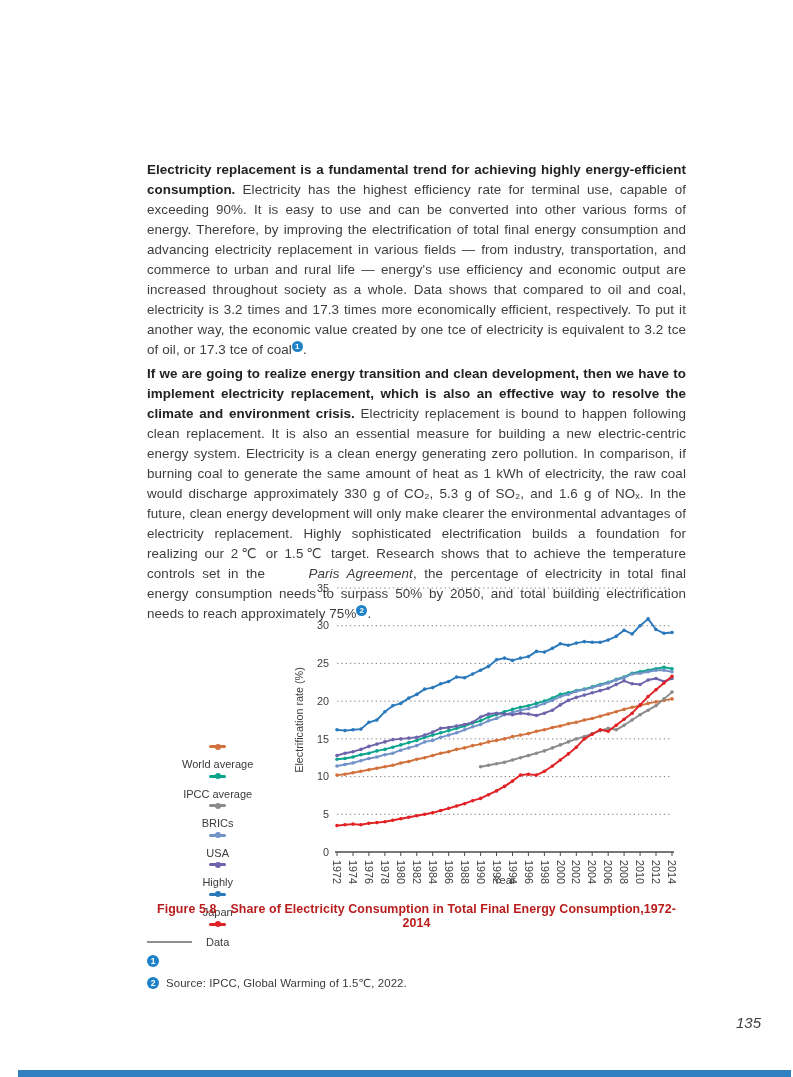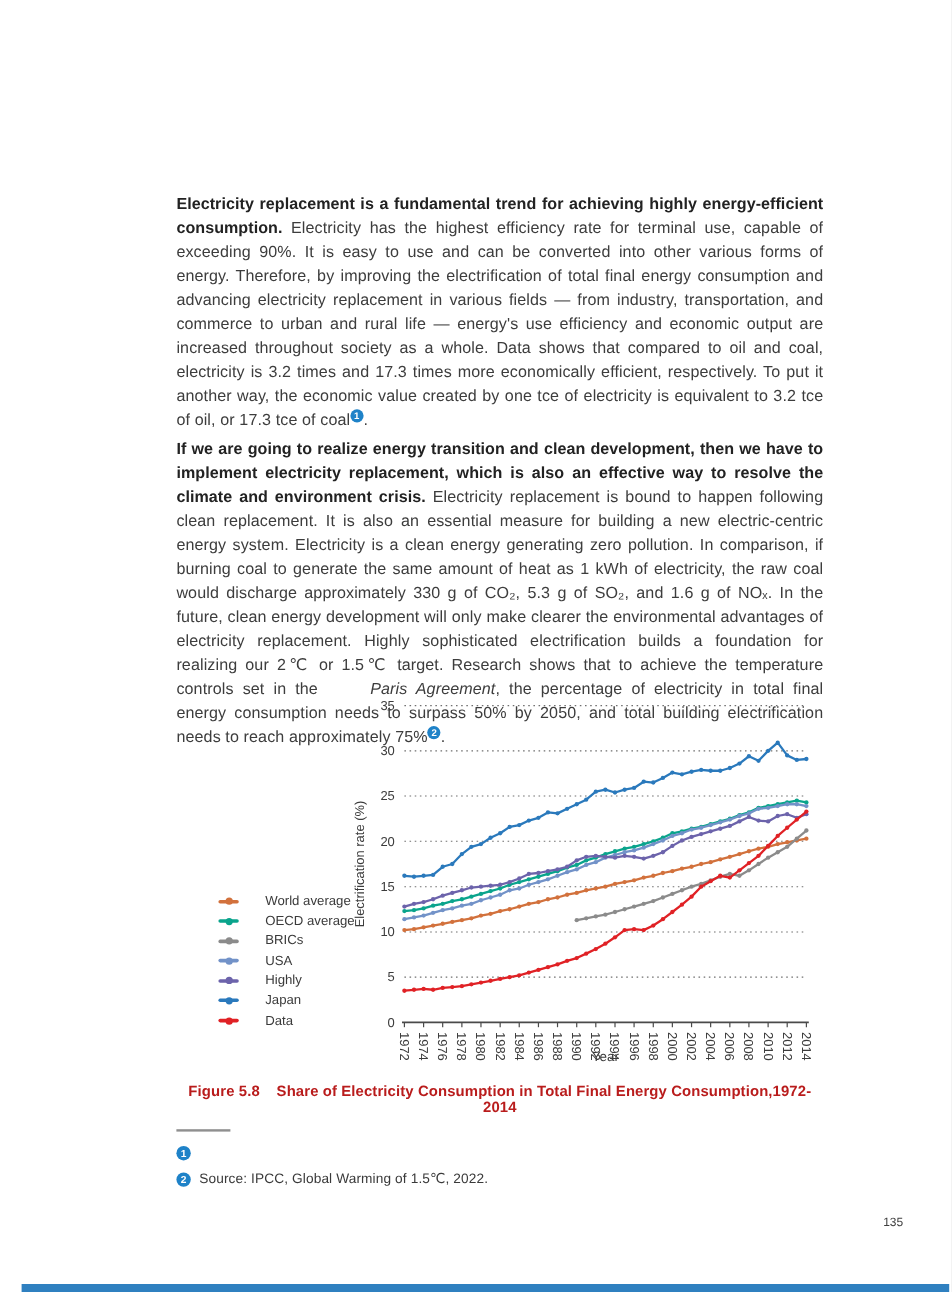--- a/index.html
+++ b/index.html
@@ -18,41 +18,41 @@
   .fnmark{
     display:inline-block; width:11px; height:11px; border-radius:50%;
     background:#1e82c8; color:#fff; font-size:8px; font-weight:bold;
     line-height:11px; text-align:center; vertical-align:5px;
   }
   .figure-wrap{position:absolute; left:160px; top:578px; width:560px; height:322px;}
   #chart-svg{position:absolute; left:0; top:0;}
   .legend{
     position:absolute; left:22px; top:167px; display:flex; flex-direction:column; gap:4.6px;
   }
-  .legend-item{display:flex; align-items:center; gap:22px;}
+  .legend-item{display:flex; align-items:center; gap:10px;flex-direction:column;}
   .legend-swatch{width:17px; height:3px; border-radius:2px; position:relative;}
   .legend-swatch::after{
     content:""; position:absolute; left:6px; top:-1.5px; width:6px; height:6px; border-radius:50%;
     background:inherit;
   }
   .legend-label{font-size:11px; color:#3a3a3a; white-space:nowrap;}
   .caption{
     position:absolute; left:147px; top:902px; width:539px; text-align:center;
     font-size:12.4px; font-weight:bold; color:#b91c1c; letter-spacing:.1px;
   }
   .caption .cap-label{margin-right:14px;}
   .fn-divider{position:absolute; left:147px; top:941px; width:45px; height:1.5px; background:#8f8f8f;}
   .footnotes{position:absolute; left:147px; top:954px; width:560px;}
   .footnote{display:flex; align-items:flex-start; gap:7px; margin-bottom:8.5px;}
   .footnote .fn-circle{
     flex:0 0 auto; width:12px; height:12px; border-radius:50%; background:#1e82c8;
     color:#fff; font-size:8.5px; font-weight:bold; line-height:12px; text-align:center; margin-top:1px;
   }
   .footnote .fn-text{font-size:11.4px; color:#3a3a3a; line-height:14px; letter-spacing:.1px;}
-  .page-number{position:absolute; left:736px; top:1014px; font-size:10px; color:#3f3f3f;}
+  .page-number{position:absolute; left:736px; top:1014px; font-size:15px; color:#3f3f3f;font-style:italic;}
   .bottom-bar{position:absolute; left:18px; top:1070px; width:773px; height:7px;}
 </style>
 </head>
 <body>
 
 <div class="page">
 
   <p class="para" style="top:147px;"><b>Electricity replacement is a fundamental trend for achieving highly energy-efficient consumption.</b><span> Electricity has the highest efficiency rate for terminal use, capable of exceeding 90%. It is easy to use and can be converted into other various forms of energy. Therefore, by improving the electrification of total final energy consumption and advancing electricity replacement in various fields — from industry, transportation, and commerce to urban and rural life — energy's use efficiency and economic output are increased throughout society as a whole. Data shows that compared to oil and coal, electricity is 3.2 times and 17.3 times more economically efficient, respectively. To put it another way, the economic value created by one tce of electricity is equivalent to 3.2 tce of oil, or 17.3 tce of coal</span><span class="fnmark">1</span><span>.</span></p>
 
   <p class="para" style="top:351px;"><b>If we are going to realize energy transition and clean development, then we have to implement electricity replacement, which is also an effective way to resolve the climate and environment crisis.</b><span> Electricity replacement is bound to happen following clean replacement. It is also an essential measure for building a new electric-centric energy system. Electricity is a clean energy generating zero pollution. In comparison, if burning coal to generate the same amount of heat as 1 kWh of electricity, the raw coal would discharge approximately 330 g of CO₂, 5.3 g of SO₂, and 1.6 g of NOₓ. In the future, clean energy development will only make clearer the environmental advantages of electricity replacement. Highly sophisticated electrification builds a foundation for realizing our 2℃ or 1.5℃ target. Research shows that to achieve the temperature controls set in the </span><i>Paris Agreement</i><span>, the percentage of electricity in total final energy consumption needs to surpass 50% by 2050, and total building electrification needs to reach approximately 75%</span><span class="fnmark">2</span><span>.</span></p>
@@ -412,21 +412,21 @@
         <circle cx="504.0" cy="105.0" r="1.8" fill="#e02125"></circle>
         <circle cx="512.0" cy="98.3" r="1.8" fill="#e02125"></circle>
       </svg>
     <div class="legend" id="legend">
         <div class="legend-item">
           <span class="legend-swatch" style="background: rgb(210, 113, 60);"></span>
           <span class="legend-label">World average</span>
         </div>
         <div class="legend-item">
           <span class="legend-swatch" style="background: rgb(10, 164, 140);"></span>
-          <span class="legend-label">OECD average</span>
+          <span class="legend-label">IPCC average</span>
         </div>
         <div class="legend-item">
           <span class="legend-swatch" style="background: rgb(139, 139, 139);"></span>
           <span class="legend-label">BRICs</span>
         </div>
         <div class="legend-item">
           <span class="legend-swatch" style="background: rgb(114, 146, 200);"></span>
           <span class="legend-label">USA</span>
         </div>
         <div class="legend-item">

